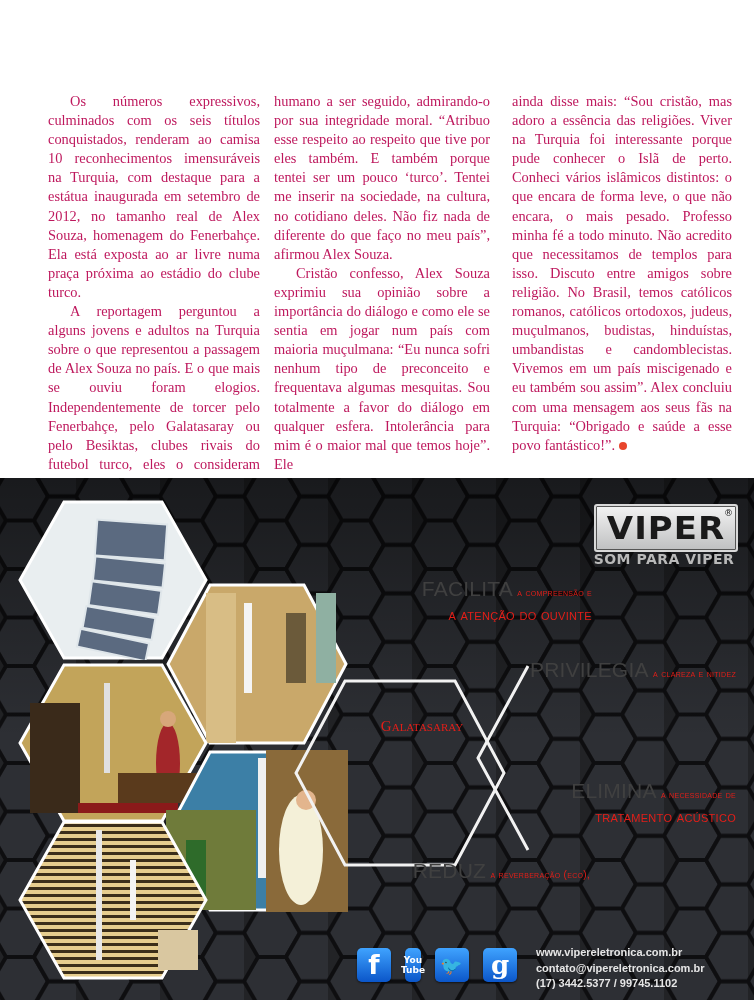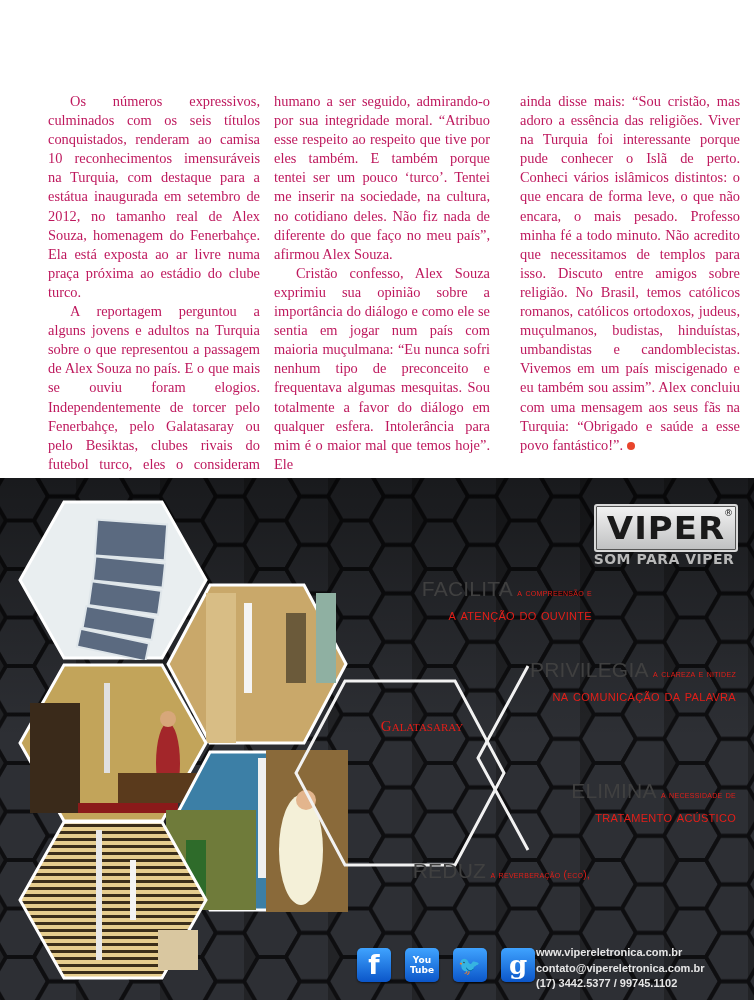--- a/index.html
+++ b/index.html
@@ -3,21 +3,21 @@
 <meta charset="utf-8">
 <style>
   html, body { margin:0; padding:0; }
   body { width:754px; height:1000px; background:#ffffff; position:relative; overflow:hidden; font-family:"DejaVu Serif", serif; }
   .article { position:absolute; top:92px; left:48px; width:684px; height:360px; }
   .col { position:absolute; top:0; width:212px; font-family:Liberation Serif, serif; font-size:14.4px; line-height:19.1px; color:#be185d; text-align:justify; hyphens:manual; }
   .col p { margin:0; text-indent:0; }
   .col p.ind { text-indent:22px; }
   .col1 { left:0; }
   .col2 { left:226px; width:216px; }
-  .col3 { left:464px; width:220px;margin-left:8px; }
+  .col3 { left:464px; width:220px; }
   .endmark { display:inline-block; width:8px; height:8px; border-radius:50%; background:#e8452c; margin-left:4px; vertical-align:middle; }
 
   .ad { position:absolute; left:0; top:478px; width:754px; height:522px; background:#222326; overflow:hidden; }
   .ad-bg { position:absolute; inset:0; }
   .hex-photo { position:absolute; }
   .logo-box { position:absolute; left:594px; top:504px; width:140px; height:44px; border:2px solid #d9d9d9; border-radius:3px; background:linear-gradient(#f3f3f3,#bfc0c1); box-shadow:0 0 0 1px #555 inset; display:flex; align-items:center; justify-content:center; }
   .logo-text { font-family:"DejaVu Sans", sans-serif; font-weight:bold; font-size:34px; letter-spacing:1px; color:#1a1a1a; transform:scaleY(0.95); }
   .logo-reg { position:absolute; right:3px; top:2px; font-size:9px; color:#222; font-family:"DejaVu Sans", sans-serif; }
   .tagline { position:absolute; left:592px; top:551px; width:144px; text-align:center; font-family:"DejaVu Sans", sans-serif; font-weight:bold; font-size:14px; color:#b9b9b9; letter-spacing:0.5px; }
 
@@ -136,21 +136,20 @@
 
 <div class="claim" style="left:340px; top:578px; width:252px;">
   <span class="verb">FACILITA</span>
   <span class="rest">a compreensão e</span>
   <span class="rest2">a atenção do ouvinte</span>
 </div>
 
 <div class="claim" style="left:480px; top:659px; width:256px;">
   <span class="verb">PRIVILEGIA</span>
   <span class="rest">a clareza e nitidez</span>
-  <span class="rest2">na comunicação da palavra</span>
 </div>
 
 <div class="line-array">
   <div class="la-sub">Galatasaray</div>
 </div>
 
 <div class="claim" style="left:480px; top:780px; width:256px;">
   <span class="verb">ELIMINA</span>
   <span class="rest">a necessidade de</span>
   <span class="rest2">tratamento acústico</span>
@@ -158,21 +157,21 @@
 
 <div class="claim" style="left:340px; top:860px; width:250px;">
   <span class="verb">REDUZ</span>
   <span class="rest">a reverberação (eco),</span>
 </div>
 
 <div class="social">
   <div class="soc" style="font-size:26px;">
       <span>f</span>
     </div>
-  <div class="soc" style="font-size:9px; text-align:center; line-height:10px; width:34px;">
+  <div class="soc" style="font-size:9px; text-align:center; line-height:10px; width:16px;">
       <span>You Tube</span>
     </div>
   <div class="soc" style="font-size:18px;">
       <span>🐦</span>
     </div>
   <div class="soc" style="font-size:26px; font-family:'DejaVu Serif', serif;">
       <span>g</span>
     </div>
 </div>
 

